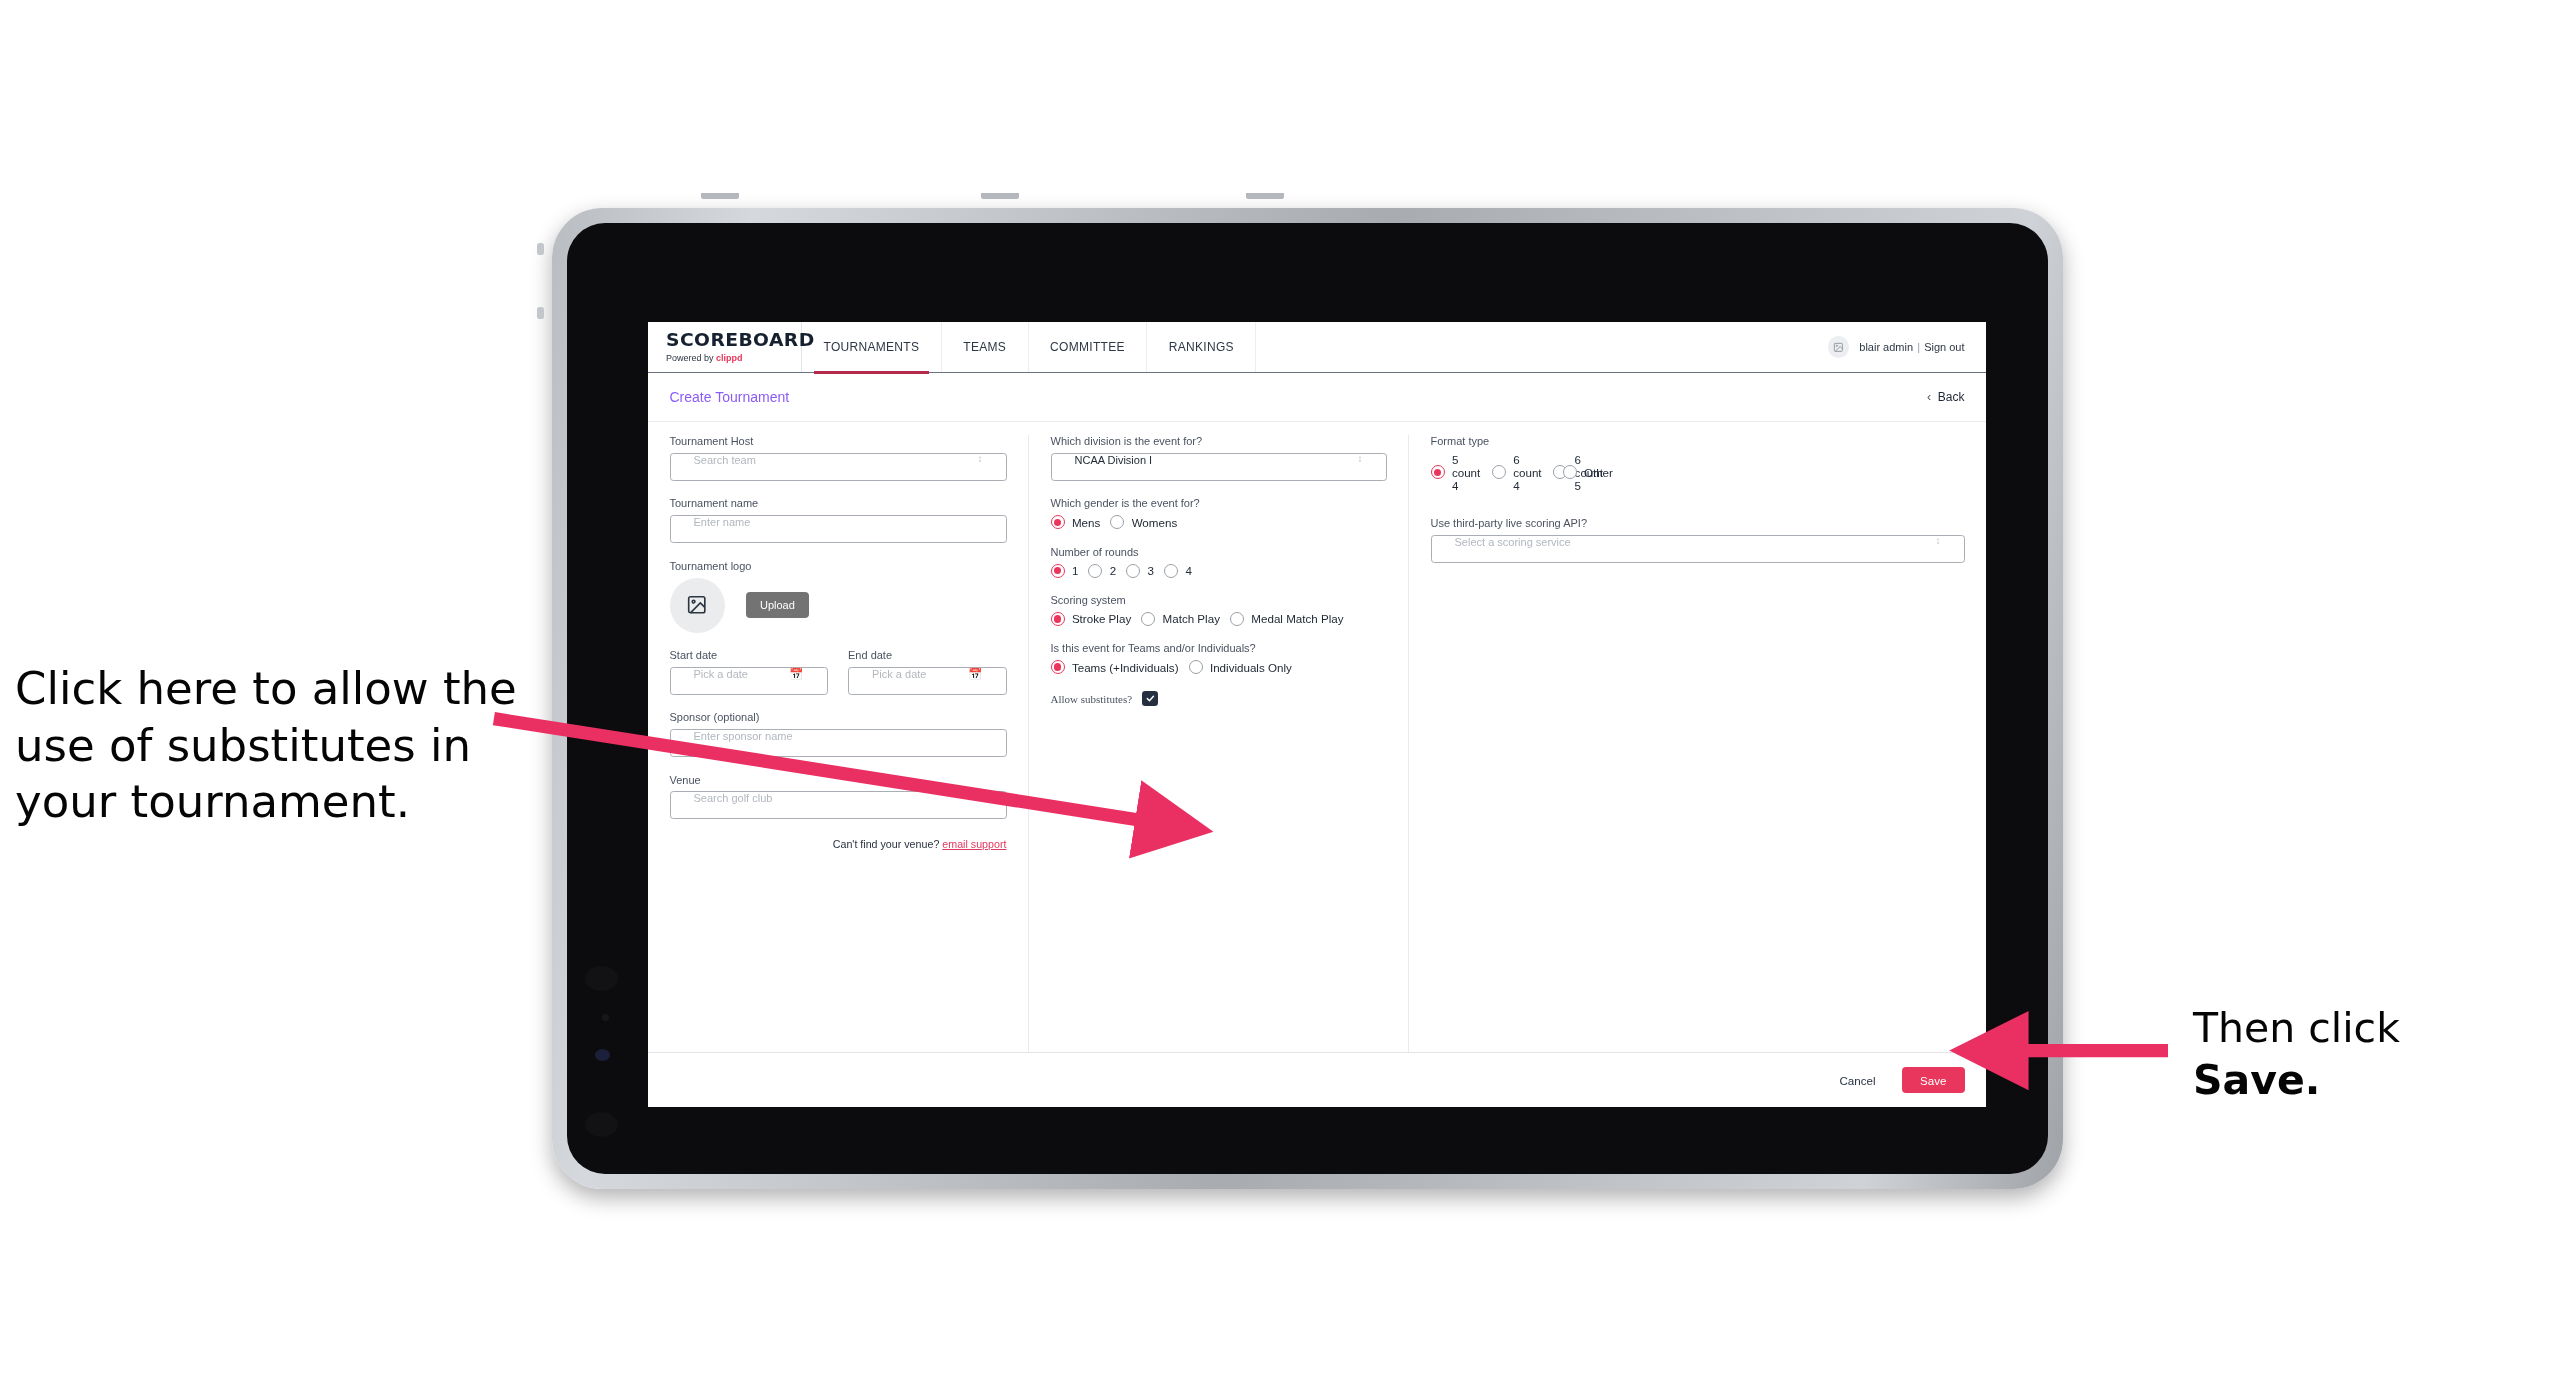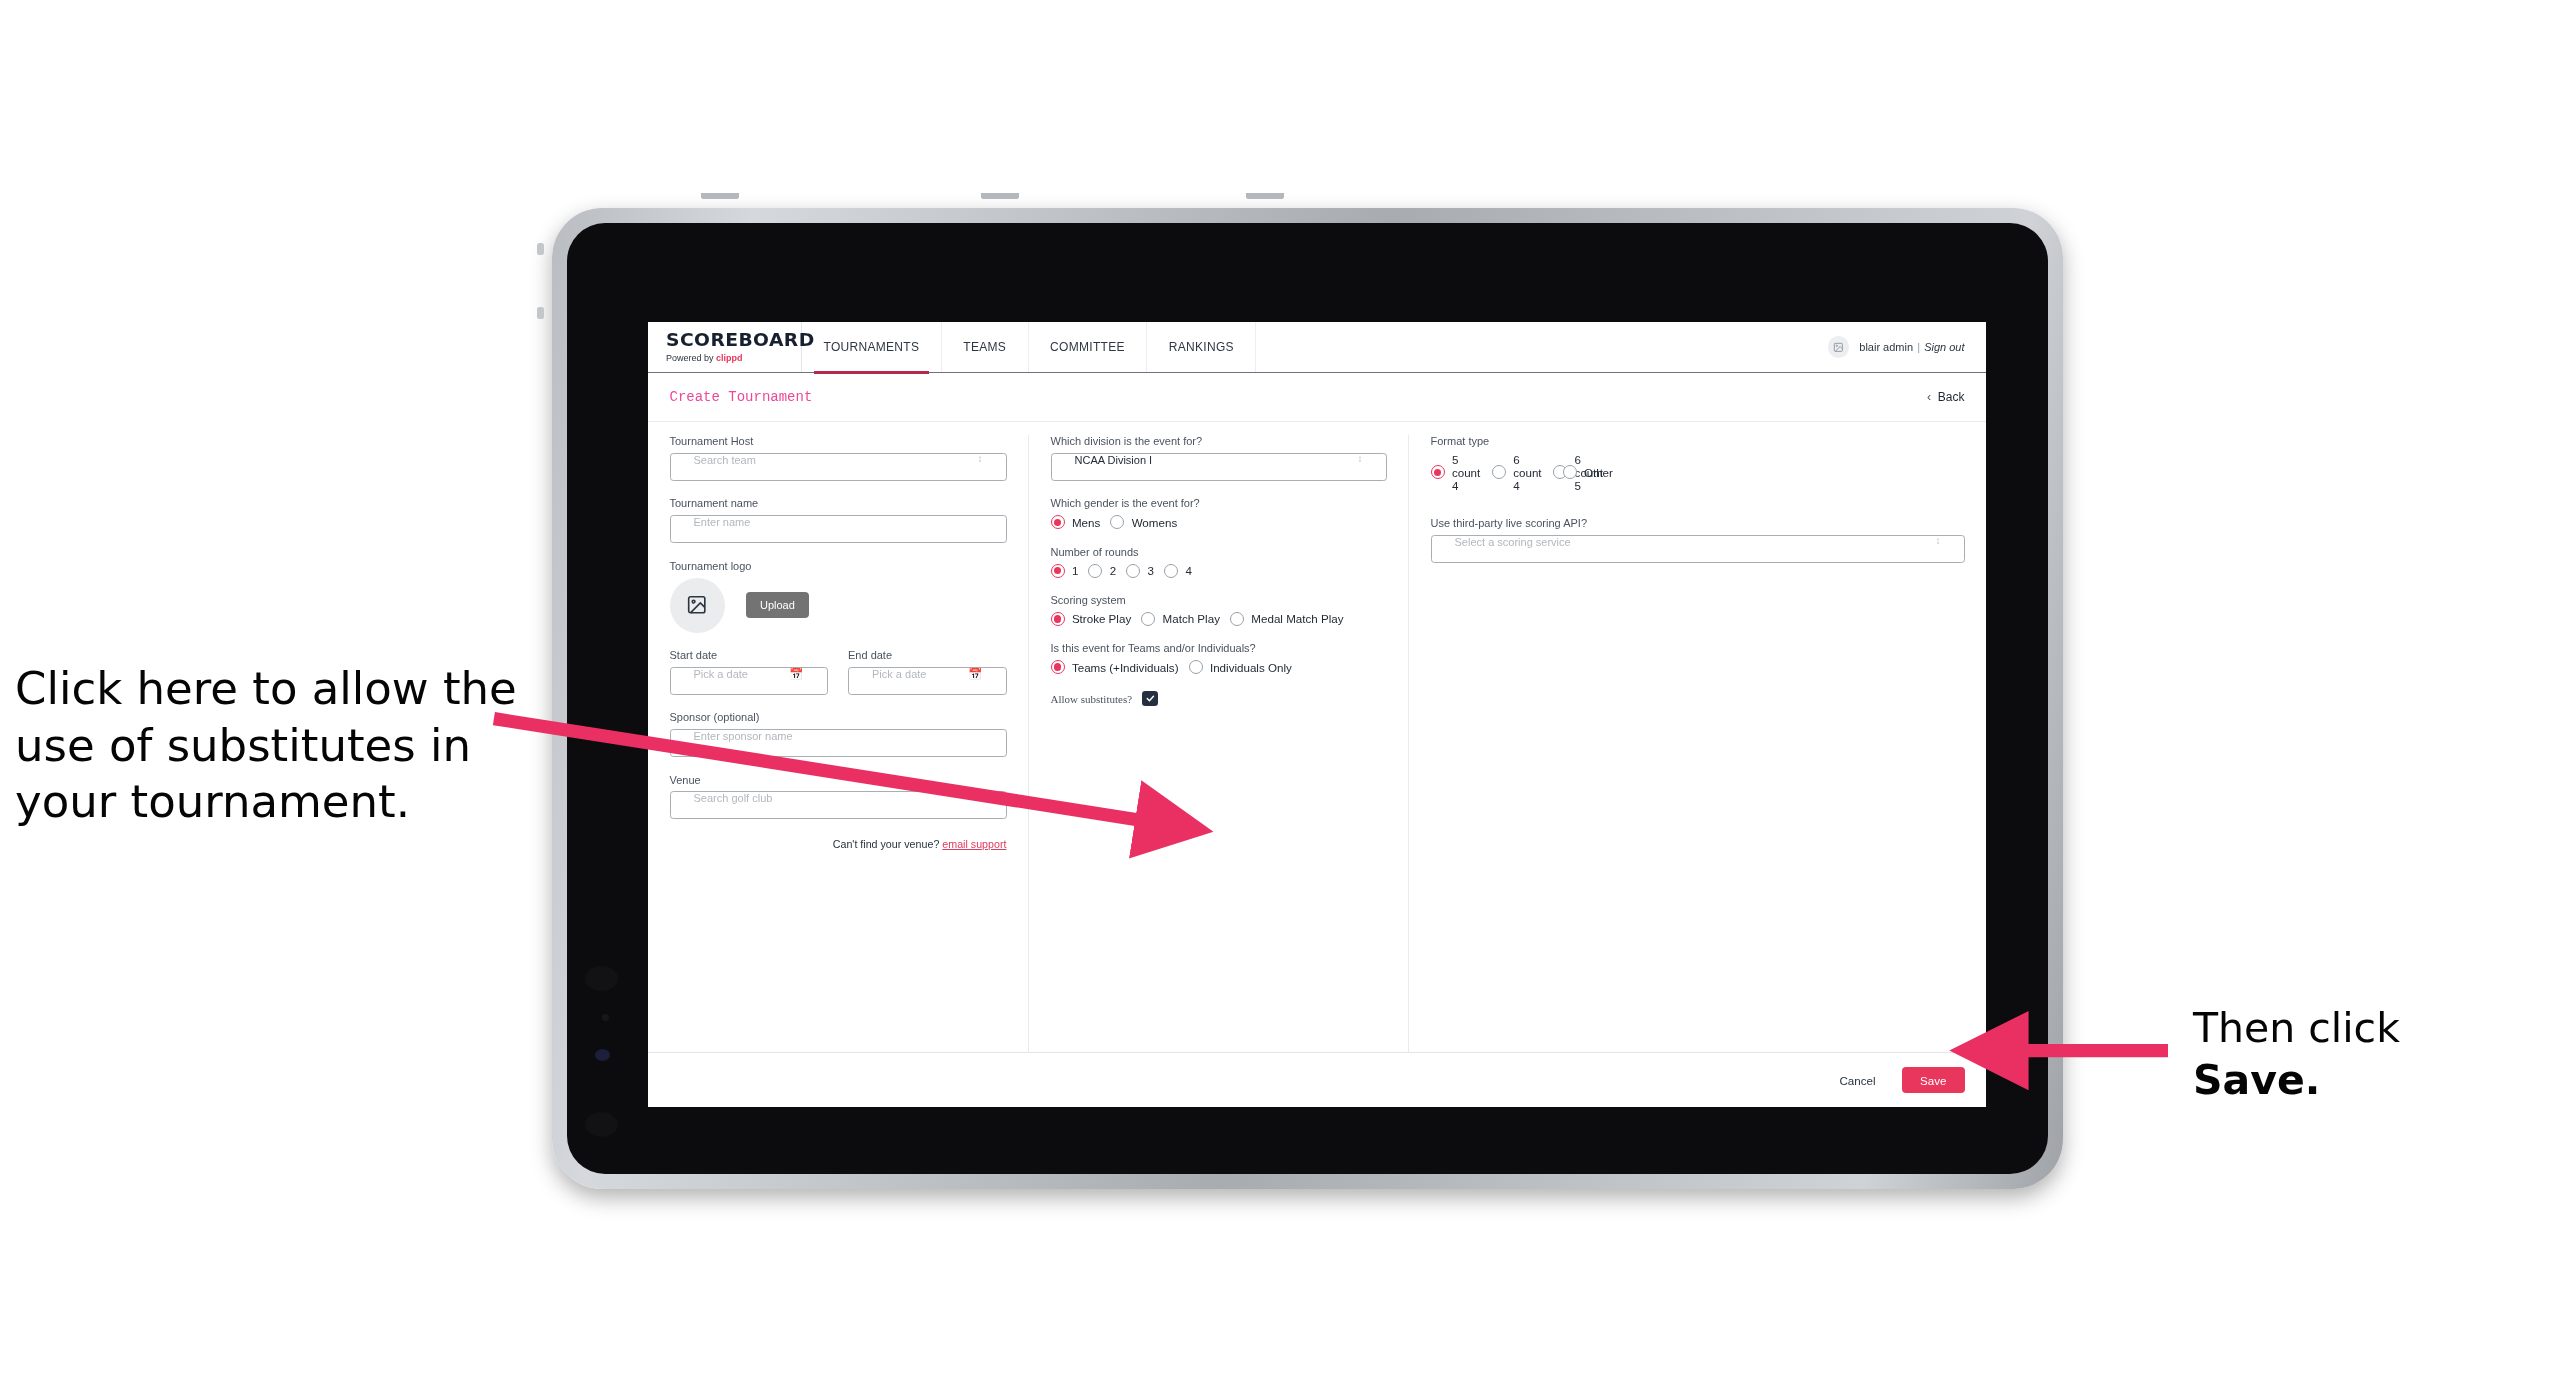--- a/index.html
+++ b/index.html
@@ -74,28 +74,28 @@
   }
   .nav-spacer { flex:1; }
   .navuser { display:flex; align-items:center; gap:10px; padding-right: 21.5px; }
   .avatar {
     width: 21.5px; height: 21.5px; border-radius:50%;
     background:#eceef1; display:flex; align-items:center; justify-content:center;
     color:#8a9099;
   }
   .navuser-text { font-size: 11px; color:#2e3744; }
   .navuser-text .sep { color:#9aa0a8; margin: 0 4.1px; }
-  .navuser-text a { color:#2e3744; text-decoration:none; cursor:pointer;font-style:italic; }
+  .navuser-text a { color:#2e3744; text-decoration:none; cursor:pointer; }
 
   
   .titlerow {
     height: 48px; display:flex; align-items:center;
     padding: 0 21.5px; justify-content:space-between;
   }
-  .page-title { font-size: 14px; color:#ec4899;font-family:Liberation Mono, monospace; }
+  .page-title { font-size: 14px; color:#8b5cf6; }
   .back-link {
     font-size: 12px; color:#1d2733; display:flex; align-items:center; gap:6.6px; cursor:pointer;
   }
   .back-chev { font-size: 12.4px; color:#4b5563; line-height:1; }
 
   
   .body {
     flex: 1; display:flex; border-top: 0.8px solid #e8eaec;
     padding: 13.2px 0 0 0; min-height: 0;
   }

